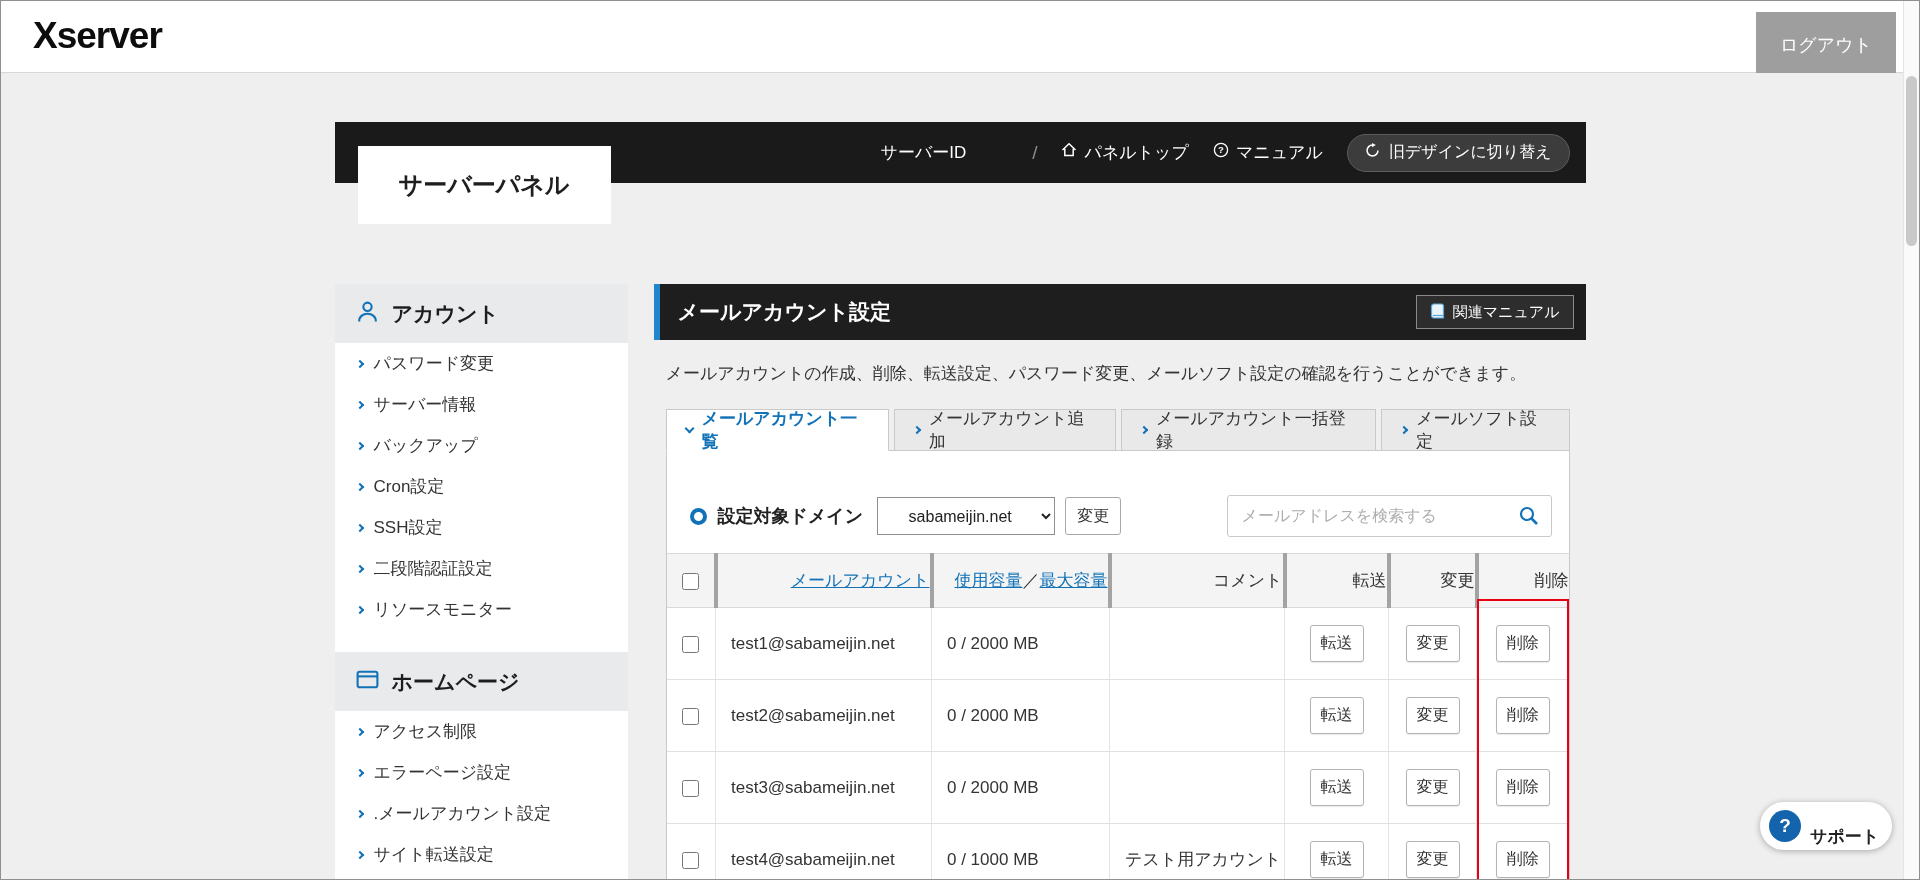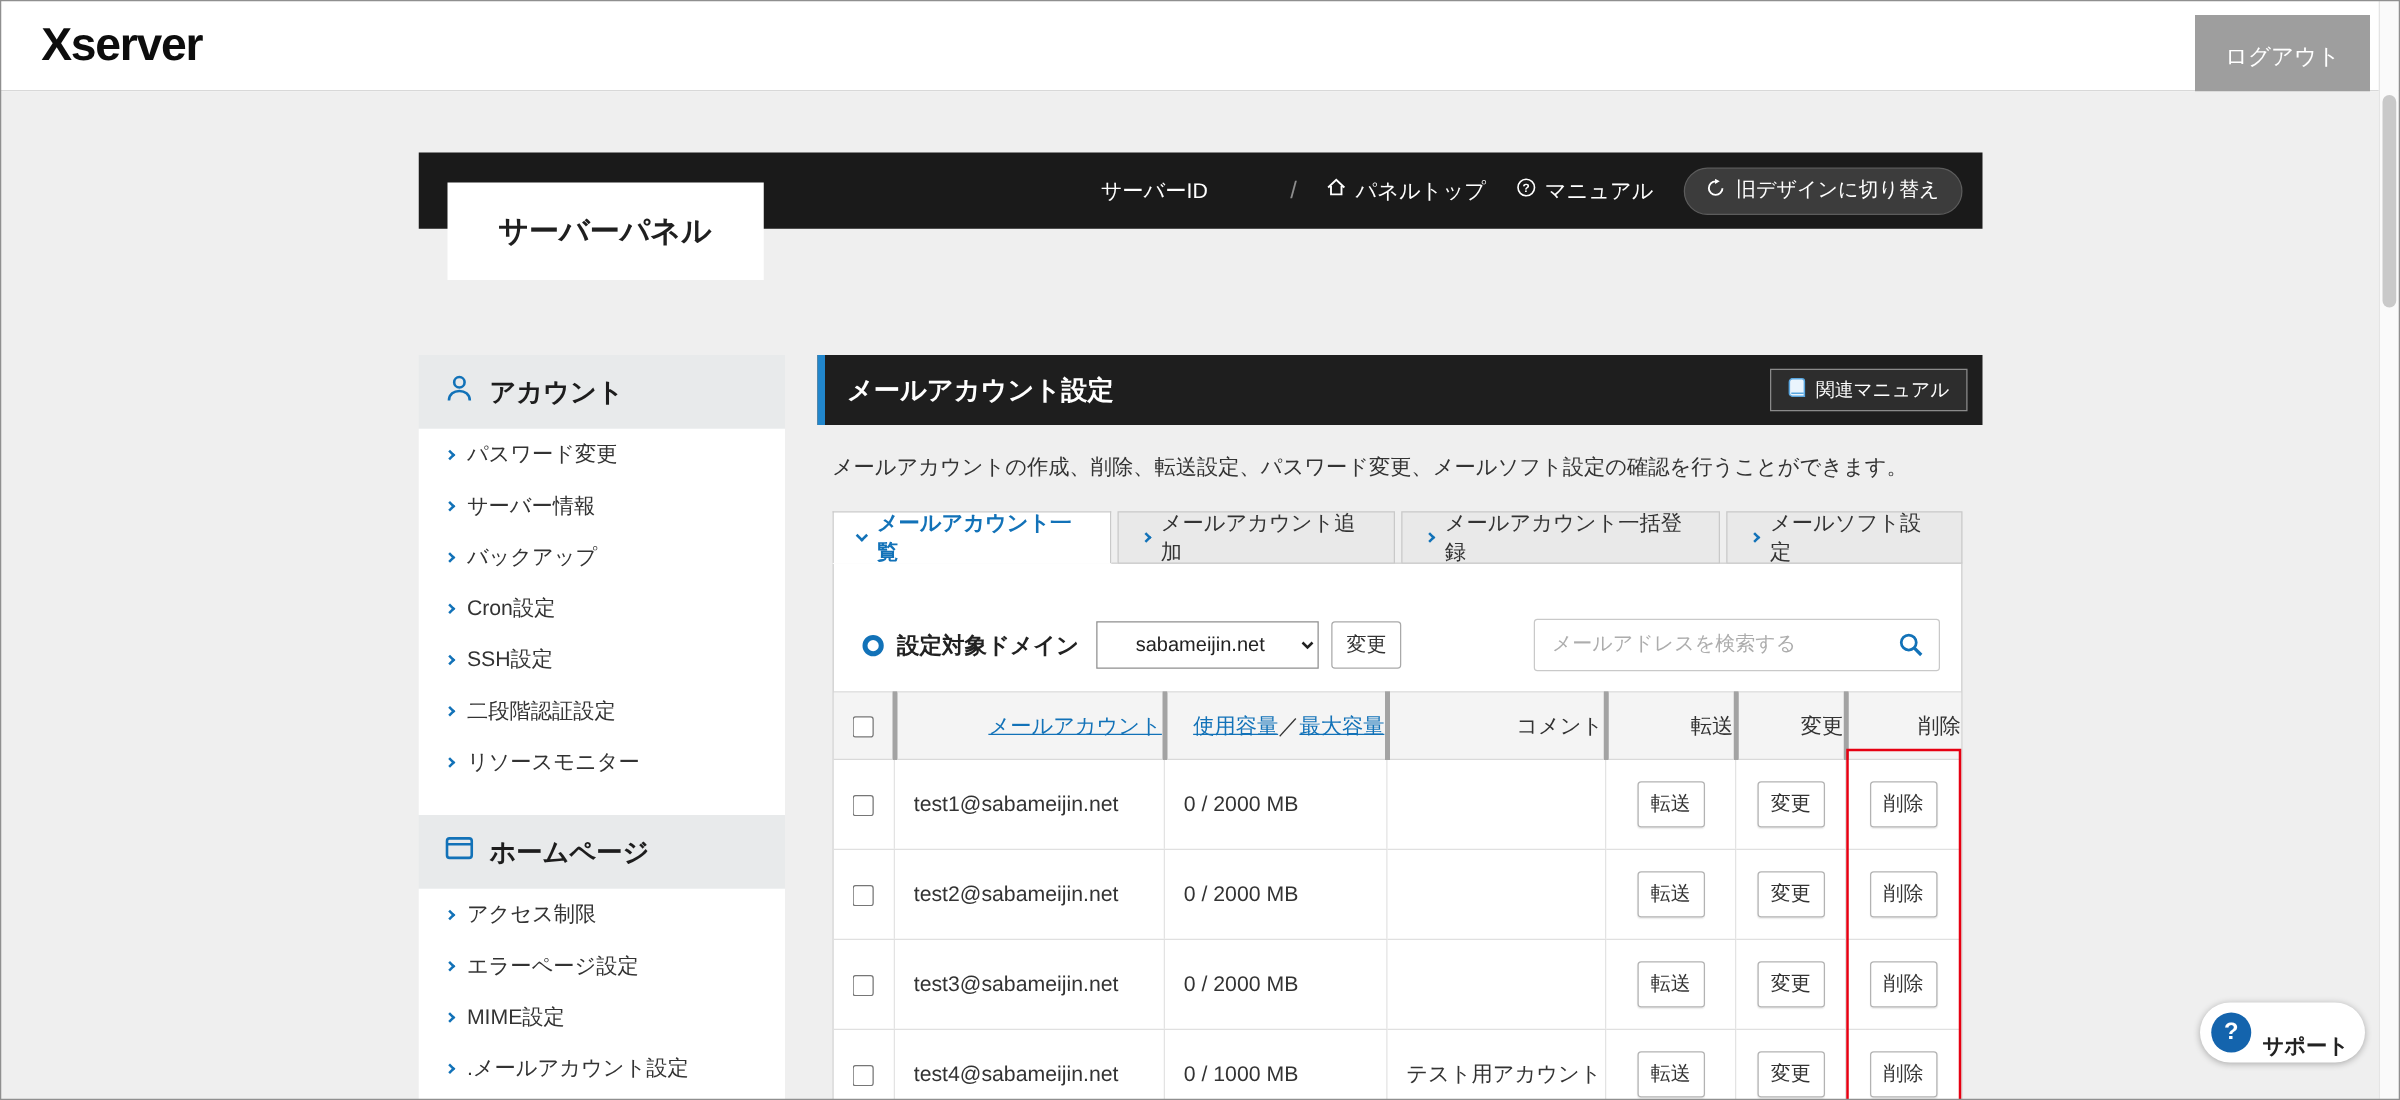--- a/index.html
+++ b/index.html
@@ -199,24 +199,20 @@
           <span>ホームページ</span>
         </div>
         <div class="side-items">
           <div class="side-item">
             <span class="chev small"></span>
             <span>アクセス制限</span>
           </div>
           <div class="side-item">
             <span class="chev small"></span>
             <span>エラーページ設定</span>
-          </div>
-          <div class="side-item">
-            <span class="chev small"></span>
-            <span>MIME設定</span>
           </div>
           <div class="side-item">
             <span class="chev small"></span>
             <span>.メールアカウント設定</span>
           </div>
           <div class="side-item">
             <span class="chev small"></span>
             <span>サイト転送設定</span>
           </div>
         </div>

